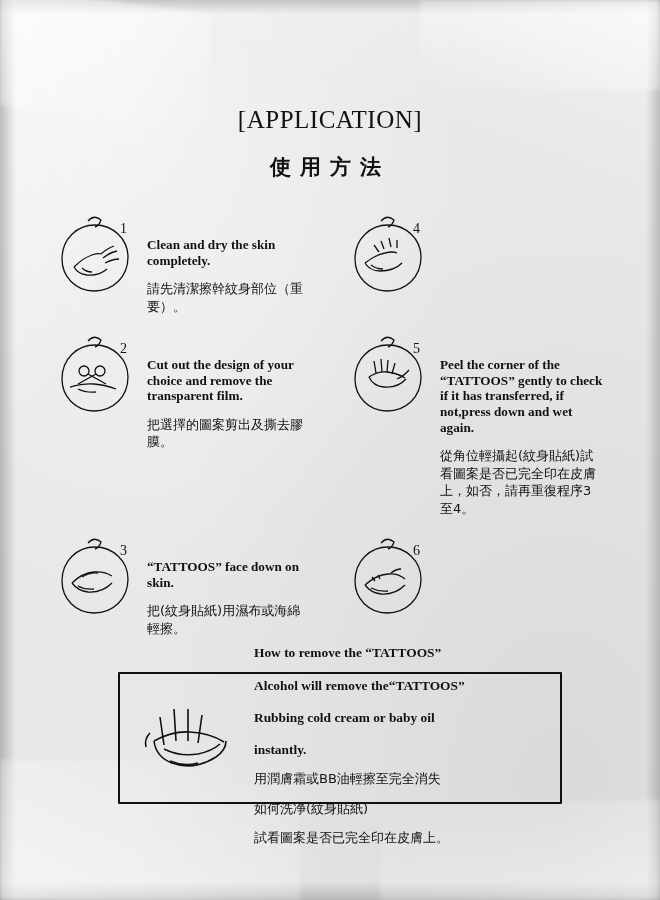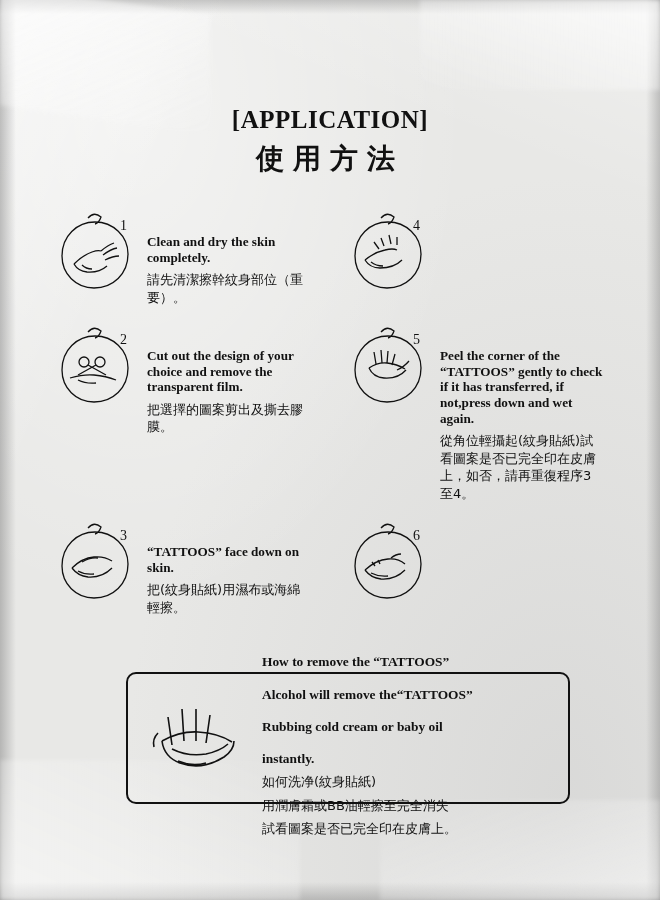--- a/index.html
+++ b/index.html
@@ -45,30 +45,30 @@
     left: 26px;
     top: 28px;
     width: 608px;
     height: 844px;
   }
 
   
   .header { text-align: center; padding-top: 78px; }
   .title-en {
     font-family: "Liberation Serif", serif;
-    font-weight: bold;
+    font-weight: normal;
     font-size: 25px;
     letter-spacing: 0.5px;
     color: #111;
   }
   .title-zh {
-    margin-top: 6px;
+    margin-top: 19px;
     font-family: "DejaVu Sans", sans-serif;
     font-weight: bold;
-    font-size: 28px;
+    font-size: 21px;
     letter-spacing: 9px;
     color: #111;
   }
 
   
   .steps {
     margin-top: 30px;
     display: grid;
     grid-template-columns: 285px 285px;
     grid-auto-rows: auto;
@@ -103,34 +103,34 @@
     font-size: 13.2px;
     line-height: 15.6px;
     color: #111;
     margin-top: 16px;
   }
   .line-zh {
     font-family: "DejaVu Sans", sans-serif;
     font-size: 13px;
     line-height: 17.5px;
     color: #111;
-    margin-top: 6px;
+    margin-top: 12px;
   }
 
   .row-gap { height: 16px; grid-column: 1 / span 2; }
 
   
   .remove-box {
     position: absolute;
-    left: 100px;
+    left: 92px;
     top: 644px;
     width: 440px;
     height: 128px;
     border: 2.5px solid #111;
-    border-radius: 10px;
+    border-radius: 1px;
     display: flex;
     align-items: center;
   }
   .remove-art {
     width: 120px;
     min-width: 120px;
     height: 110px;
     margin-left: 10px;
     position: relative;
   }
@@ -295,20 +295,20 @@
             <path d="M40 78 q14 6 28 2"></path>
             <path d="M20 50 q-6 6 -4 14"></path>
           </g>
         </svg>
       </div>
       <div class="remove-text">
         <div class="line-en">How to remove the “TATTOOS”</div>
         <div class="line-en">Alcohol will remove the“TATTOOS”</div>
         <div class="line-en">Rubbing cold cream or baby oil</div>
         <div class="line-en">instantly.</div>
+        <div class="line-zh">用潤膚霜或BB油輕擦至完全消失</div>
         <div class="line-zh">如何洗净(紋身貼紙)</div>
-        <div class="line-zh">用潤膚霜或BB油輕擦至完全消失</div>
         <div class="line-zh">試看圖案是否已完全印在皮膚上。</div>
       </div>
     </div>
 
   </div>
 </div>
 
 </body></html>

